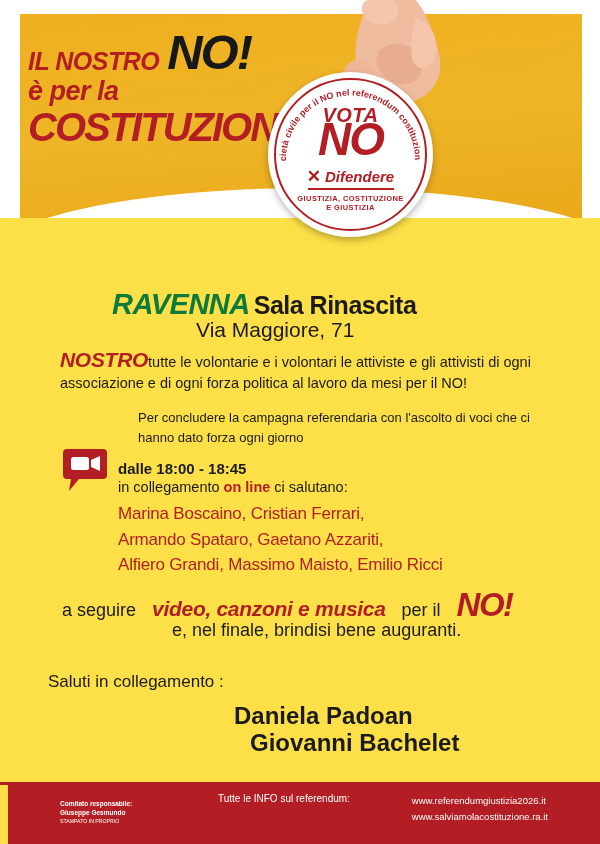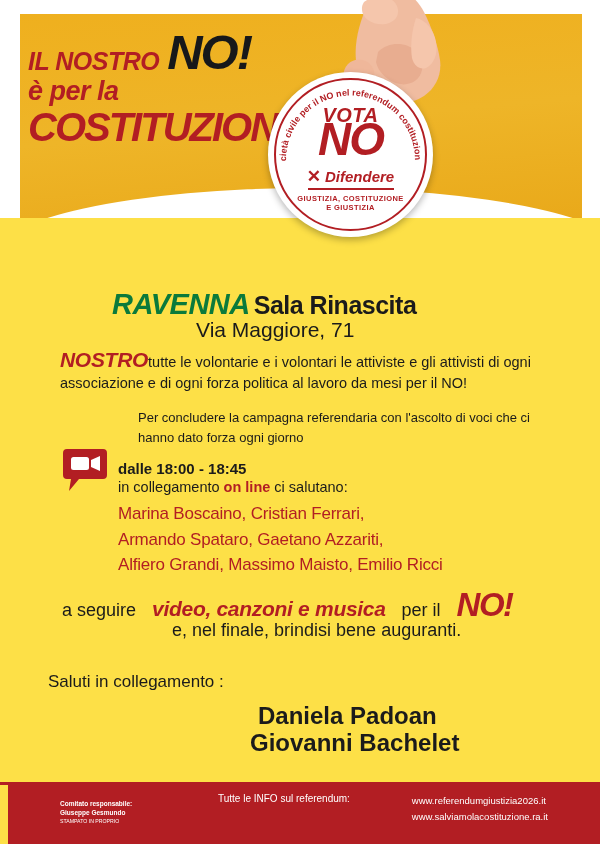--- a/index.html
+++ b/index.html
@@ -421,21 +421,21 @@
   .saluti {
     position: absolute;
     left: 48px;
     top: 672px;
     color: #1b1b1b;
     font-size: 17px;
     z-index: 4;
   }
   .guest1 {
     position: absolute;
-    left: 258px;
+    left: 234px;
     top: 702px;
     color: #1b1b1b;
     font-weight: bold;
     font-size: 24px;
     z-index: 4;
   }
   .guest2 {
     position: absolute;
     left: 250px;
     top: 729px;

